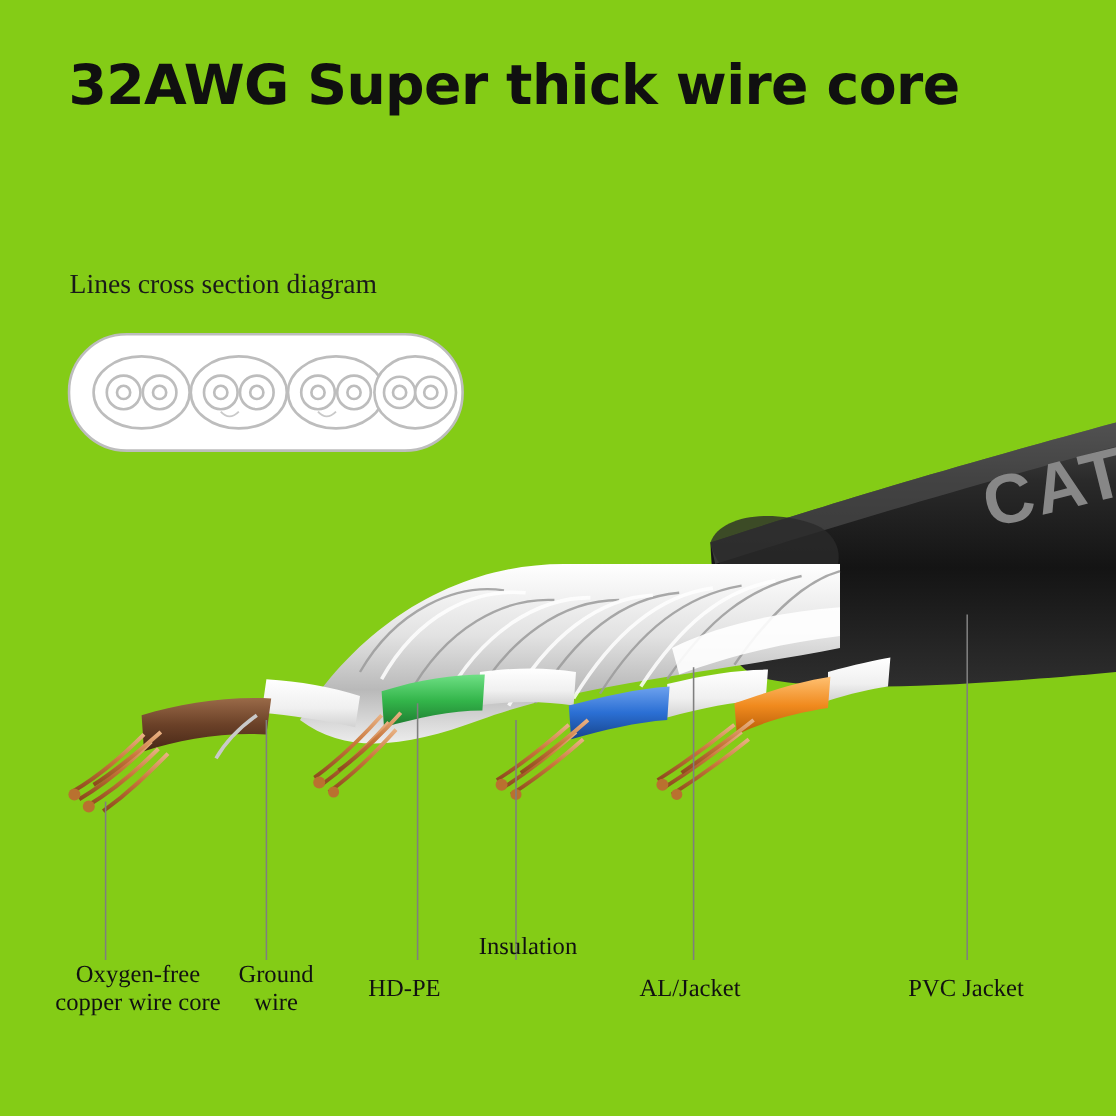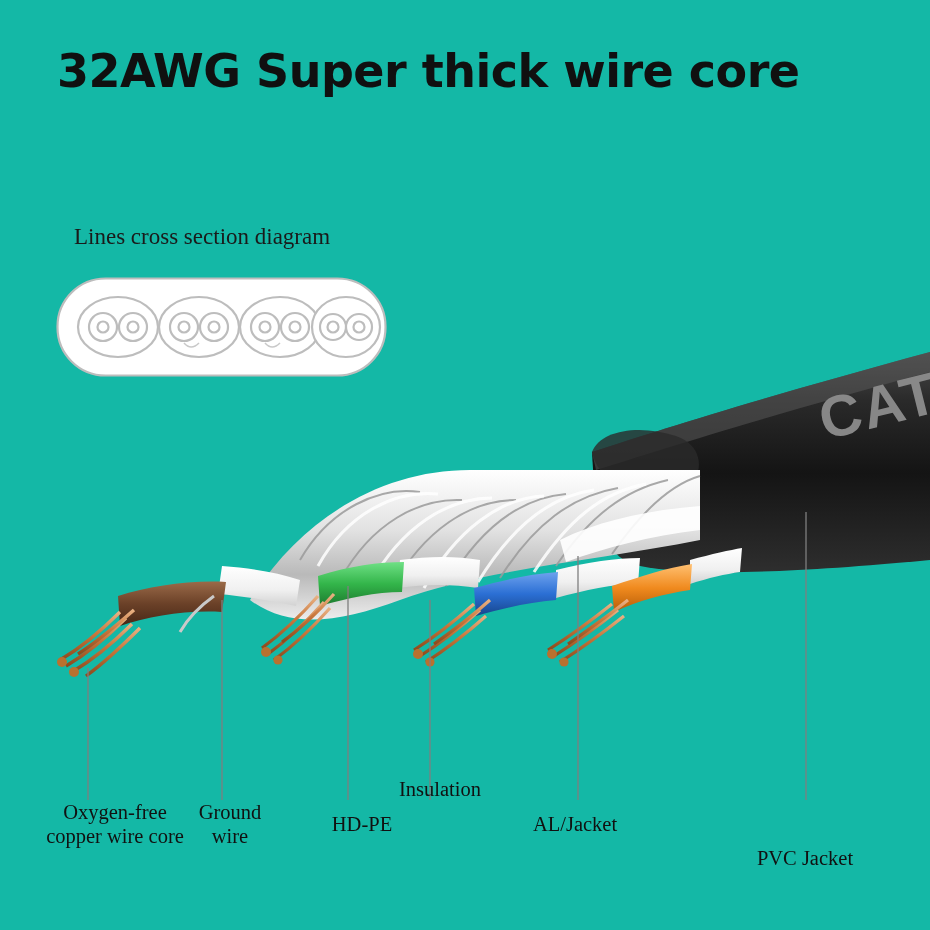--- a/index.html
+++ b/index.html
@@ -13,42 +13,41 @@
     position: relative;
     overflow: hidden;
     font-family: "Liberation Sans", sans-serif;
     color: #111111;
   }
   #stage {
     position: absolute;
     left: 0; top: 0;
     width: 930px;
     height: 930px;
-    background: #14b8a6;
+    background: #84cc16;
   }
   .headline {
     position: absolute;
     left: 57px;
     top: 44px;
     font-family: "DejaVu Sans", sans-serif;
     font-weight: bold;
     font-size: 46px;
     letter-spacing: -0.5px;
     color: #101010;
     white-space: nowrap;
   }
   .subhead {
     position: absolute;
     left: 58px;
     top: 224px;
     font-family: "Liberation Serif", serif;
     font-size: 23px;
     color: #1a1a1a;
     white-space: nowrap;
-    margin-left: 16px;
   }
   .cross-section {
     position: absolute;
     left: 56px;
     top: 277px;
     width: 331px;
     height: 100px;
   }
   .label {
     position: absolute;
@@ -274,18 +273,18 @@
         <path d="M 578 556 L 578 800"></path>
         <path d="M 806 512 L 806 800"></path>
       </g>
     </svg>
   </div>
 
   <div class="label" style="left:20px; top:800px; width:190px;">Oxygen-free
 copper wire core</div>
   <div class="label" style="left:180px; top:800px; width:100px;">Ground
 wire</div>
-  <div class="label" style="left:317px; top:812px; width:90px;">HD-PE</div>
+  <div class="label" style="left:292px; top:812px; width:90px;">HD-PE</div>
   <div class="label" style="left:385px; top:777px; width:110px;">Insulation</div>
   <div class="label" style="left:520px; top:812px; width:110px;">AL/Jacket</div>
-  <div class="label" style="left:740px; top:812px; width:130px;margin-top:34px;">PVC Jacket</div>
+  <div class="label" style="left:740px; top:812px; width:130px;">PVC Jacket</div>
 
 </div>
 
 </body></html>

